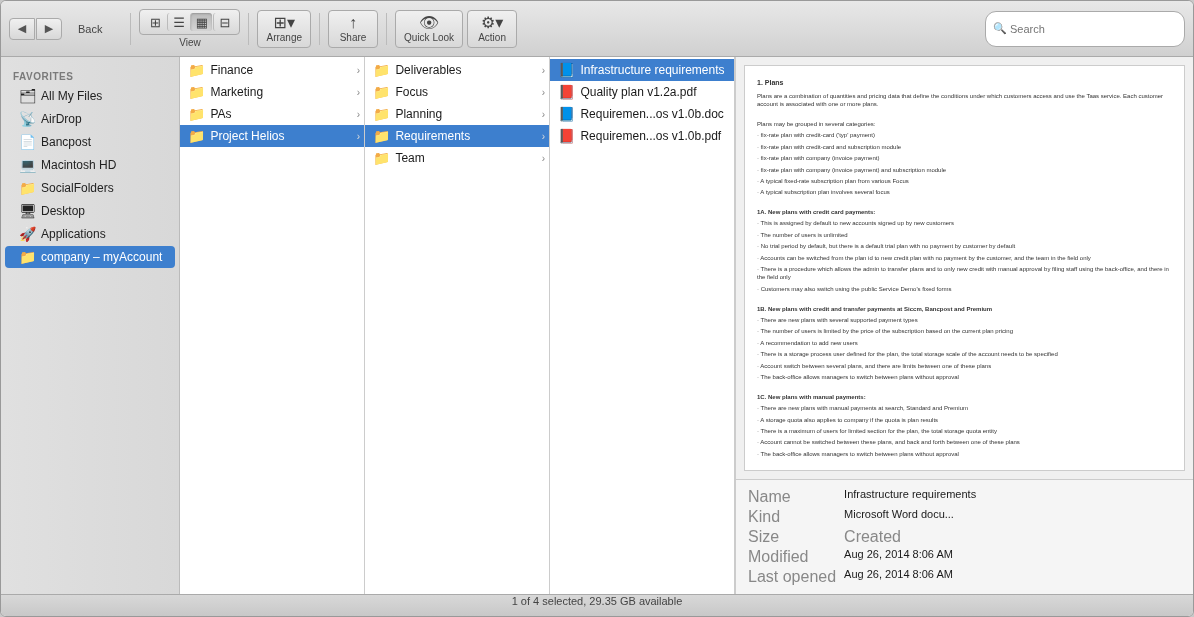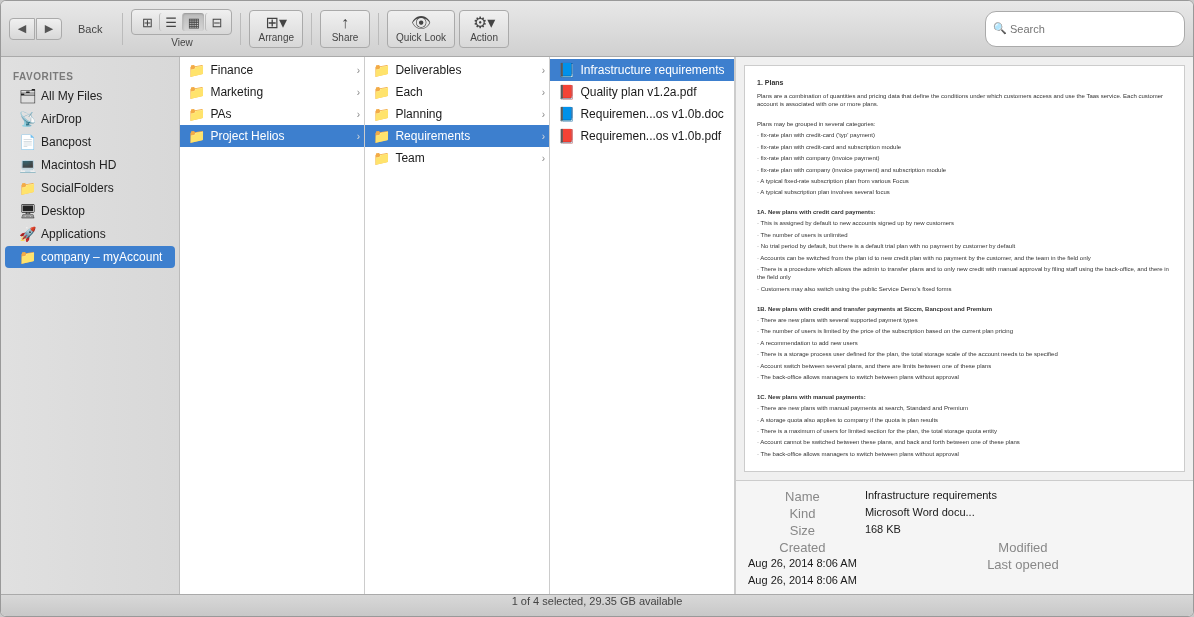--- a/index.html
+++ b/index.html
@@ -304,22 +304,22 @@
       border-top: 1px solid #ccc;
       background: #f5f5f5;
       font-size: 11px;
       display: grid;
       grid-template-columns: auto 1fr;
       gap: 2px 8px;
     }
 
     .info-label {
       color: #888;
-      text-align: center;
-      font-size: 13px;
+      text-align: left;
+      font-size: 16px;
     }
 
     .info-value {
       color: #1a1a1a;
       font-size: 11px;
     }
 
     
     .status-bar {
       height: 22px;
@@ -350,21 +350,21 @@
 <body>
 
 <div class="window">
 
   <div class="toolbar">
 
     <div class="toolbar-nav">
       <div class="nav-btn">◀</div>
       <div class="nav-btn">▶</div>
     </div>
-    <div style="display:flex;flex-direction:column;align-items:center;gap:2px;margin-right:12px;">
+    <div style="display:flex;flex-direction:column;align-items:center;gap:2px;margin-right:20px;">
       <span class="back-label">Back</span>
     </div>
 
     <div class="toolbar-sep"></div>
 
     <div class="toolbar-btn">
       <div class="toolbar-icons">
         <div class="icon-btn">⊞</div>
         <div class="icon-btn">☰</div>
         <div class="icon-btn active">▦</div>
@@ -472,21 +472,21 @@
       </div>
 
       <div class="column">
         <div class="column-item">
           <span class="folder-icon">📁</span>
           <span>Deliverables</span>
           <span class="chevron">›</span>
         </div>
         <div class="column-item">
           <span class="folder-icon">📁</span>
-          <span>Each</span>
+          <span>Focus</span>
           <span class="chevron">›</span>
         </div>
         <div class="column-item">
           <span class="folder-icon">📁</span>
           <span>Planning</span>
           <span class="chevron">›</span>
         </div>
         <div class="column-item selected">
           <span class="folder-icon">📁</span>
           <span>Requirements</span>
@@ -561,21 +561,20 @@
         </div>
 
         <div class="preview-info">
           <span class="info-label">Name</span>
           <span class="info-value">Infrastructure requirements</span>
 
           <span class="info-label">Kind</span>
           <span class="info-value">Microsoft Word docu...</span>
 
           <span class="info-label">Size</span>
-          <span class="info-value">168 KB</span>
 
           <span class="info-label">Created</span>
 
           <span class="info-label">Modified</span>
           <span class="info-value">Aug 26, 2014 8:06 AM</span>
 
           <span class="info-label">Last opened</span>
           <span class="info-value">Aug 26, 2014 8:06 AM</span>
         </div>
       </div>

